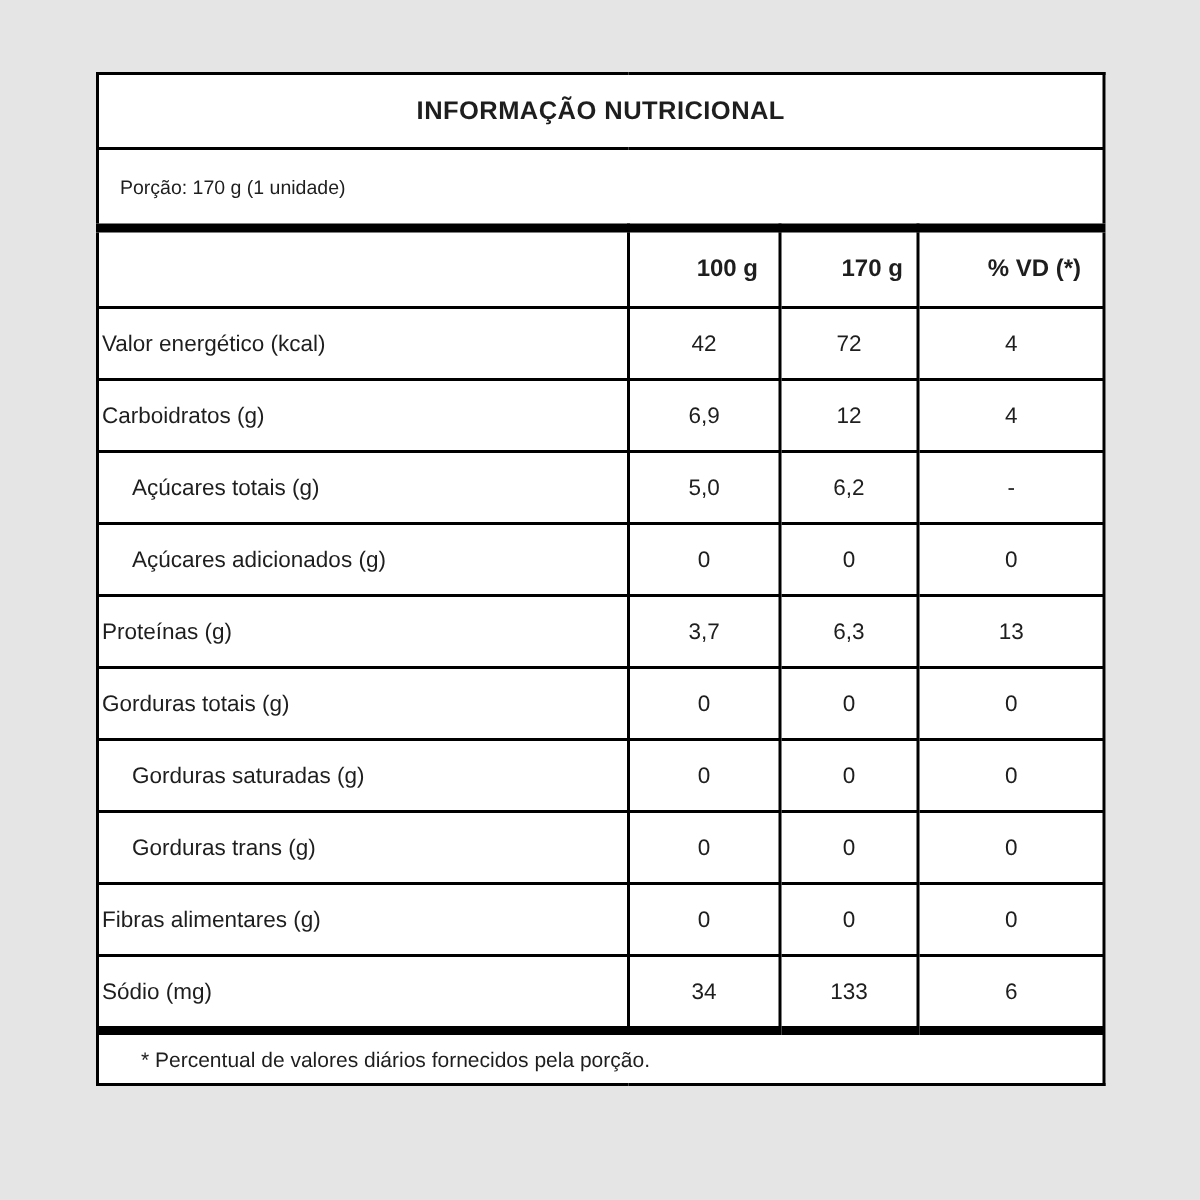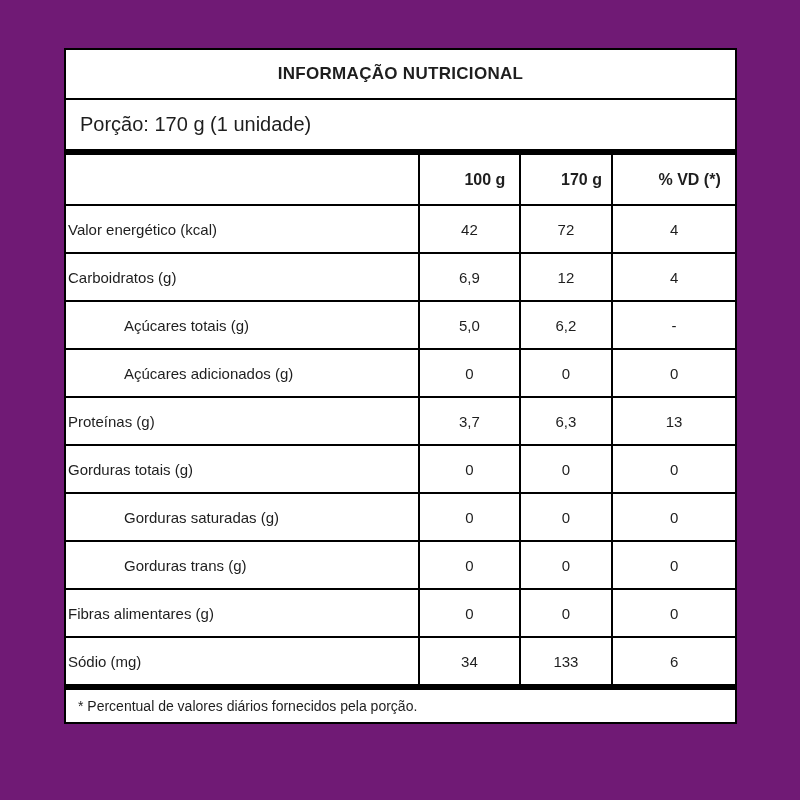--- a/index.html
+++ b/index.html
@@ -8,21 +8,21 @@
     width: 800px;
     height: 800px;
     background: #ffffff;
     font-family: "Liberation Sans", "DejaVu Sans", sans-serif;
     color: #1e1e1e;
   }
   .page {
     position: relative;
     width: 800px;
     height: 800px;
-    background: #701a75;
+    background: #e5e5e5;
   }
   table.nutrition {
     position: absolute;
     left: 64px;
     top: 48px;
     width: 673px;
     border-collapse: collapse;
     table-layout: fixed;
     border: 2px solid #000000;
     background: #ffffff;
@@ -41,21 +41,21 @@
     font-size: 17px;
     letter-spacing: 0.3px;
     border-bottom: 2px solid #000000;
   }
   
   tr.serving-row td {
     height: 47px;
     vertical-align: middle;
     text-align: left;
     padding-left: 14px;
-    font-size: 20px;
+    font-size: 13px;
     border-bottom: 6px solid #000000; 
   }
   
   tr.head-row th {
     height: 47px;
     vertical-align: middle;
     text-align: center;
     font-weight: bold;
     font-size: 16px;
     border-bottom: 2px solid #000000;
@@ -64,30 +64,30 @@
 
   
   tbody.rows td {
     height: 44px;
     vertical-align: middle;
     font-size: 15px;
     border-bottom: 2px solid #000000;
   }
   tbody.rows td + td { border-left: 2px solid #000000; }
   tbody.rows td.label { text-align: left; padding-left: 2px; }
-  tbody.rows tr.indent td.label { padding-left: 58px; }
+  tbody.rows tr.indent td.label { padding-left: 22px; }
   tbody.rows td.num { text-align: center; }
   tbody.rows tr:last-child td { border-bottom: 6px solid #000000; } 
 
   
   tr.foot-row td {
     height: 30px;
     vertical-align: middle;
     text-align: left;
-    padding-left: 12px;
+    padding-left: 28px;
     font-size: 14px;
   }
 </style>
 </head>
 <body>
 
 <div class="page">
   <table class="nutrition">
     <colgroup>
       <col class="c-label">

